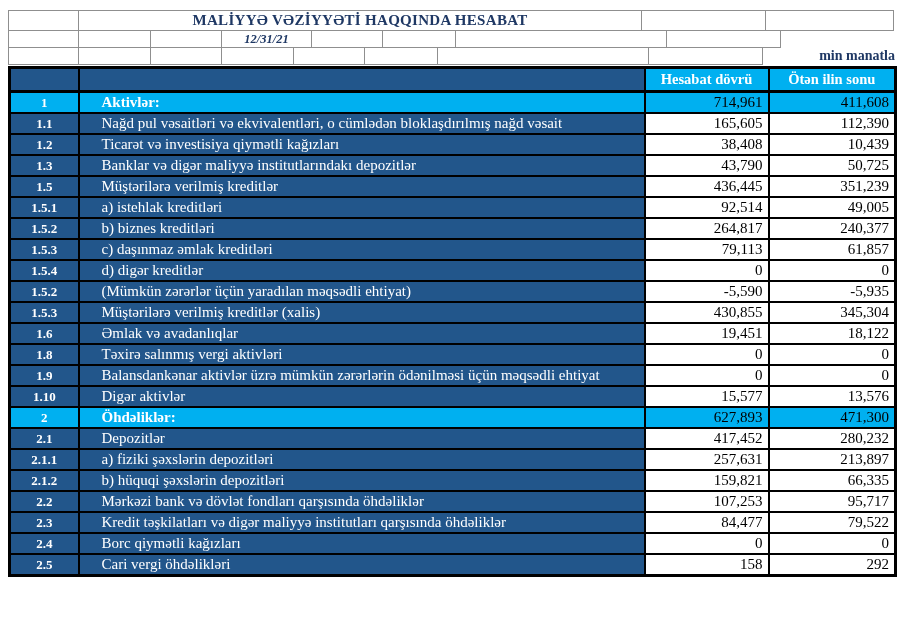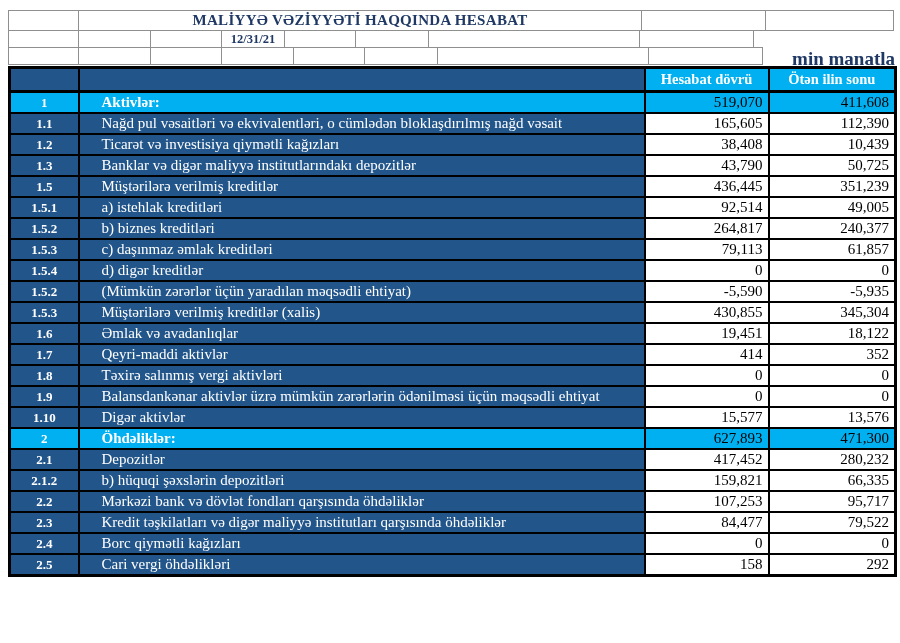--- a/index.html
+++ b/index.html
@@ -24,21 +24,21 @@
   .c.title-cell{
     display:flex;align-items:center;justify-content:center;
     color:var(--title);font-weight:bold;font-size:15px;letter-spacing:.3px;
   }
   .c.date-cell{
     display:flex;align-items:center;justify-content:center;
     color:var(--title);font-weight:bold;font-size:12.5px;
   }
   .unit-note{
     position:absolute;top:48px;left:643px;width:252px;height:16px;
-    text-align:right;color:var(--title);font-weight:bold;font-size:19px;text-decoration:underline;
+    text-align:right;color:var(--title);font-weight:bold;font-size:14px;
   }
   
   table.fin{
     position:absolute;left:8px;top:66px;width:886px;
     border-collapse:collapse;table-layout:fixed;
     border:3px solid var(--border);
   }
   table.fin td{
     box-sizing:border-box;border:2px solid var(--border);
     overflow:hidden;white-space:nowrap;
@@ -76,21 +76,21 @@
     <div class="c" style="width:71px;"></div>
     <div class="c title-cell" style="width:564px;">MALİYYƏ VƏZİYYƏTİ HAQQINDA HESABAT</div>
     <div class="c" style="width:125px;"></div>
     <div class="c" style="width:129px;"></div>
   </div>
 
   <div class="trow" style="top:30px;height:18px;">
     <div class="c" style="width:71px;"></div>
     <div class="c" style="width:73px;"></div>
     <div class="c" style="width:72px;"></div>
-    <div class="c date-cell" style="width:64px;">12/31/21</div>
+    <div class="c date-cell" style="width:91px;font-style:italic;">12/31/21</div>
     <div class="c" style="width:72px;"></div>
     <div class="c" style="width:74px;"></div>
     <div class="c" style="width:212px;"></div>
     <div class="c" style="width:115px;"></div>
   </div>
 
   <div class="trow" style="top:47px;height:18px;">
     <div class="c" style="width:71px;"></div>
     <div class="c" style="width:73px;"></div>
     <div class="c" style="width:72px;"></div>
@@ -115,21 +115,21 @@
         <td class="h-navy sep"></td>
         <td class="h-navy sep"></td>
         <td class="h-cyan sep">Hesabat dövrü</td>
         <td class="h-cyan">Ötən ilin sonu</td>
       </tr>
     </thead>
     <tbody>
         <tr class="section">
       <td class="no">1</td>
       <td class="label">Aktivlər:</td>
-      <td class="val sep">519,070</td>
+      <td class="val sep">714,961</td>
       <td class="val">411,608</td>
     </tr>
         <tr>
       <td class="no">1.1</td>
       <td class="label">Nağd pul vəsaitləri və  ekvivalentləri, o cümlədən bloklaşdırılmış nağd vəsait</td>
       <td class="val sep">165,605</td>
       <td class="val">112,390</td>
     </tr>
         <tr>
       <td class="no">1.2</td>
@@ -183,26 +183,20 @@
       <td class="no">1.5.3</td>
       <td class="label">Müştərilərə verilmiş kreditlər (xalis)</td>
       <td class="val sep">430,855</td>
       <td class="val">345,304</td>
     </tr>
         <tr>
       <td class="no">1.6</td>
       <td class="label">Əmlak və avadanlıqlar</td>
       <td class="val sep">19,451</td>
       <td class="val">18,122</td>
-    </tr>
-        <tr>
-      <td class="no">1.7</td>
-      <td class="label">Qeyri-maddi aktivlər</td>
-      <td class="val sep">414</td>
-      <td class="val">352</td>
     </tr>
         <tr>
       <td class="no">1.8</td>
       <td class="label">Təxirə salınmış vergi aktivləri</td>
       <td class="val sep">0</td>
       <td class="val">0</td>
     </tr>
         <tr>
       <td class="no">1.9</td>
       <td class="label">Balansdankənar aktivlər üzrə mümkün zərərlərin ödənilməsi üçün məqsədli ehtiyat</td>
@@ -221,20 +215,26 @@
       <td class="val sep">627,893</td>
       <td class="val">471,300</td>
     </tr>
         <tr>
       <td class="no">2.1</td>
       <td class="label">Depozitlər</td>
       <td class="val sep">417,452</td>
       <td class="val">280,232</td>
     </tr>
         <tr>
+      <td class="no">2.1.1</td>
+      <td class="label">a) fiziki şəxslərin depozitləri</td>
+      <td class="val sep">257,631</td>
+      <td class="val">213,897</td>
+    </tr>
+        <tr>
       <td class="no">2.1.2</td>
       <td class="label">b) hüquqi şəxslərin depozitləri</td>
       <td class="val sep">159,821</td>
       <td class="val">66,335</td>
     </tr>
         <tr>
       <td class="no">2.2</td>
       <td class="label">Mərkəzi bank və dövlət fondları qarşısında öhdəliklər</td>
       <td class="val sep">107,253</td>
       <td class="val">95,717</td>

